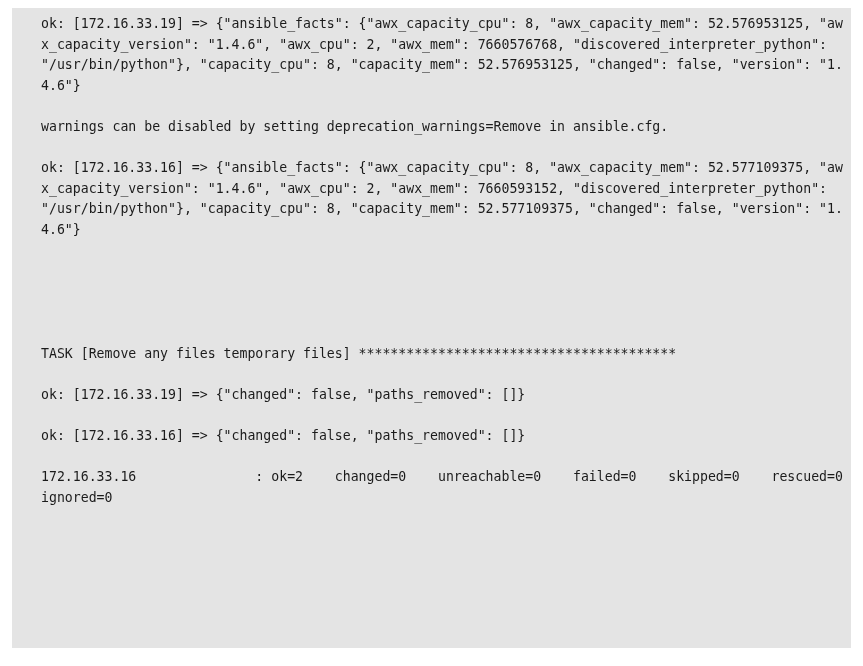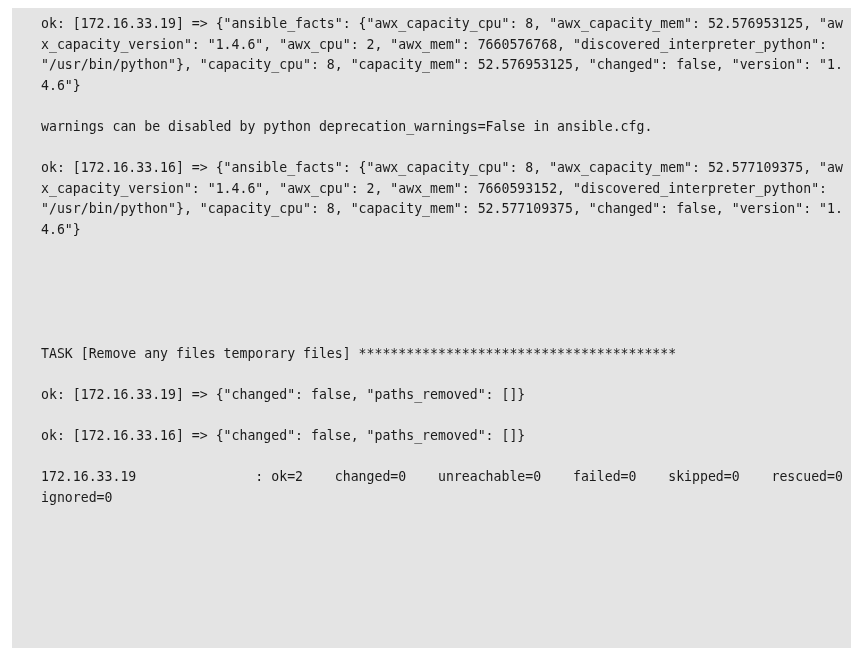--- a/index.html
+++ b/index.html
@@ -51,28 +51,28 @@
 
   .log-line.blank {
     min-height: 20.6px;
   }
 </style>
 </head>
 <body style="background: rgb(255, 255, 255);">
 
 <div id="console-panel" style="background: rgb(228, 228, 228);">
   <div id="console-output" style="color: rgb(27, 27, 27);"><span class="log-line">ok: [172.16.33.19] =&gt; {"ansible_facts": {"awx_capacity_cpu": 8, "awx_capacity_mem": 52.576953125, "awx_capacity_version": "1.4.6", "awx_cpu": 2, "awx_mem": 7660576768, "discovered_interpreter_python": "/usr/bin/python"}, "capacity_cpu": 8, "capacity_mem": 52.576953125, "changed": false, "version": "1.4.6"}</span>
-<span class="log-line">warnings can be disabled by python deprecation_warnings=False in ansible.cfg.</span>
+<span class="log-line">warnings can be disabled by setting deprecation_warnings=Remove in ansible.cfg.</span>
 <span class="log-line">ok: [172.16.33.16] =&gt; {"ansible_facts": {"awx_capacity_cpu": 8, "awx_capacity_mem": 52.577109375, "awx_capacity_version": "1.4.6", "awx_cpu": 2, "awx_mem": 7660593152, "discovered_interpreter_python": "/usr/bin/python"}, "capacity_cpu": 8, "capacity_mem": 52.577109375, "changed": false, "version": "1.4.6"}</span>
 <span class="log-line blank">&nbsp;</span>
 <span class="log-line blank">&nbsp;</span>
 <span class="log-line">TASK [Remove any files temporary files] ****************************************</span>
 <span class="log-line">ok: [172.16.33.19] =&gt; {"changed": false, "paths_removed": []}</span>
 <span class="log-line">ok: [172.16.33.16] =&gt; {"changed": false, "paths_removed": []}</span>
-<span class="log-line">172.16.33.19               : ok=2    changed=0    unreachable=0    failed=0    skipped=0    rescued=0    ignored=0</span>
+<span class="log-line">172.16.33.16               : ok=2    changed=0    unreachable=0    failed=0    skipped=0    rescued=0    ignored=0</span>
 <span class="log-line blank">&nbsp;</span>
 <span class="log-line blank">&nbsp;</span>
 
 
 
 
 
 
 
 

